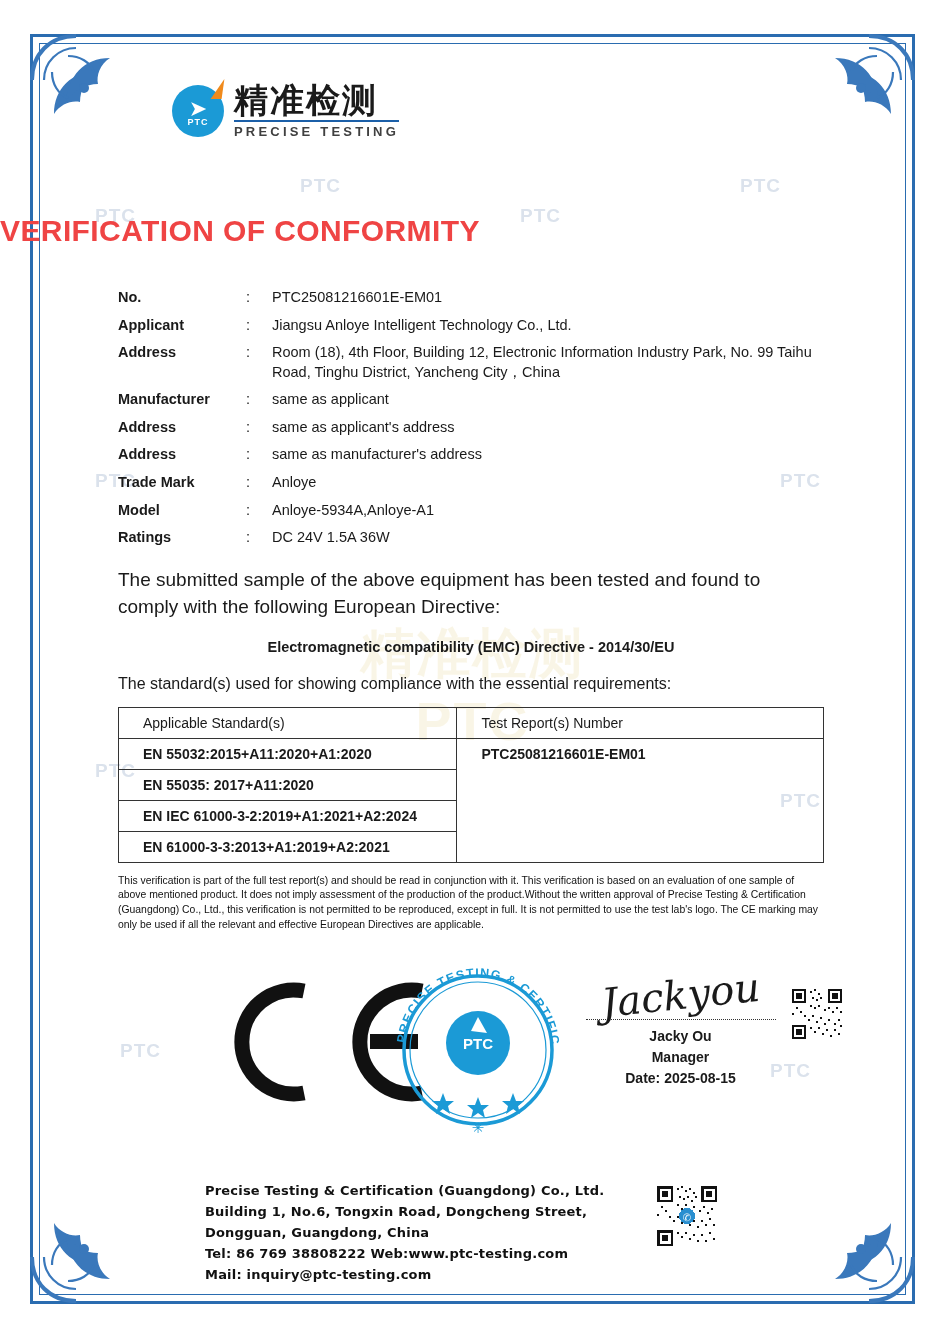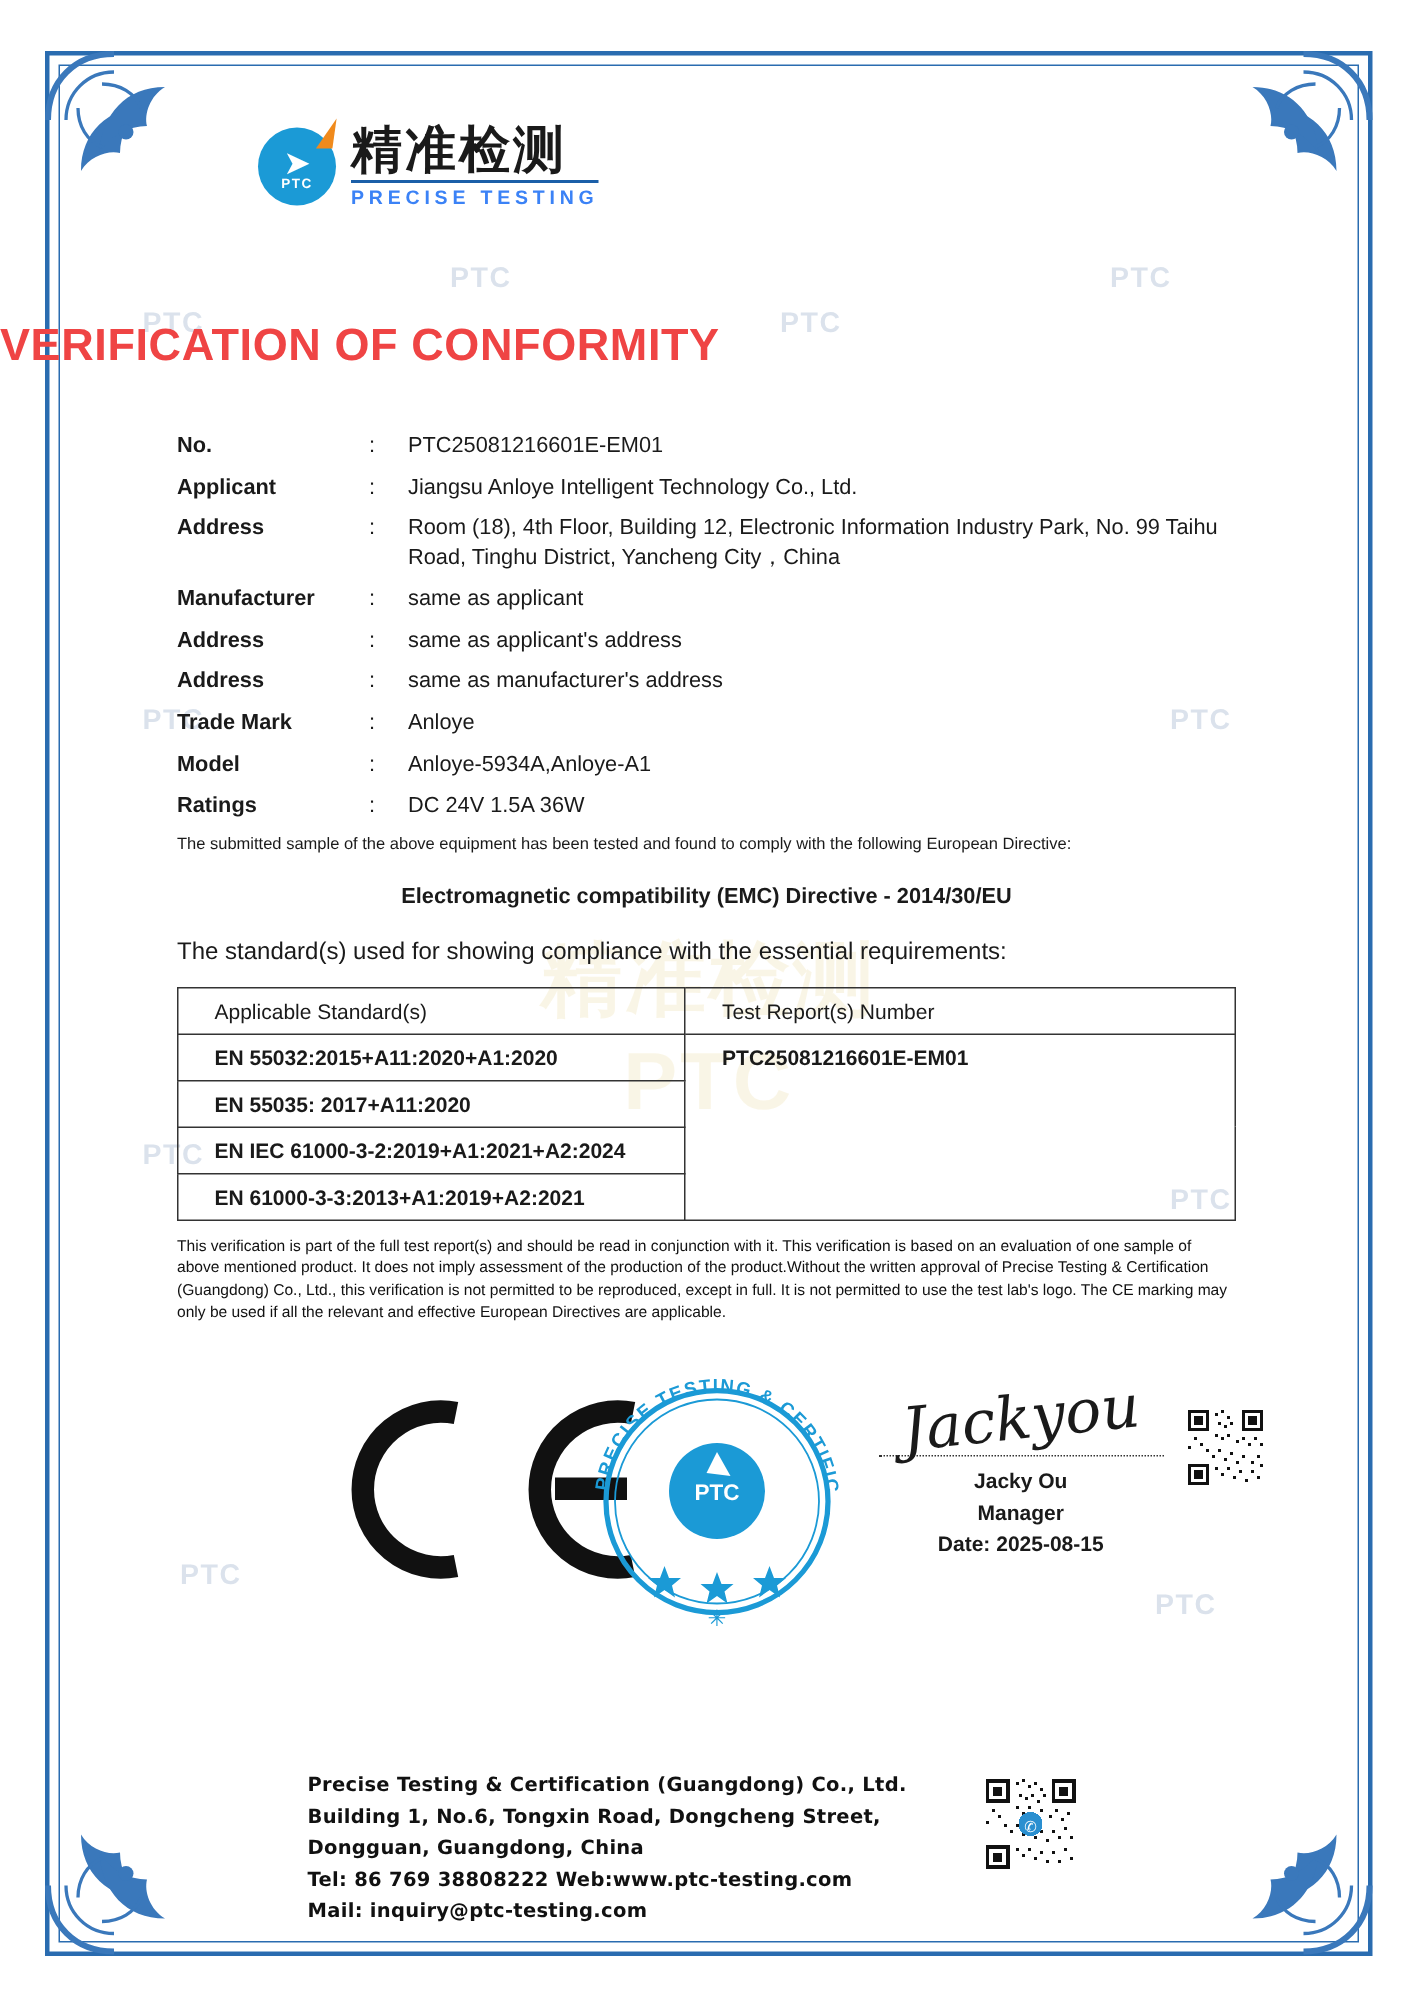--- a/index.html
+++ b/index.html
@@ -112,21 +112,21 @@
   .logo-text .cn {
     font-size: 34px;
     font-weight: bold;
     color: #1a1a1a;
     letter-spacing: 2px;
     line-height: 1.1;
   }
   .logo-text .en {
     font-size: 13px;
     font-weight: bold;
-    color: #3b82f6;
+    color: #404040;
     letter-spacing: 3.2px;
     border-top: 2px solid #1b5fa8;
     padding-top: 2px;
     margin-top: 1px;
     text-align: center;
   }
   .logo-orange {
     position: absolute;
     left: 40px; top: -6px;
     width: 0; height: 0;
@@ -170,22 +170,23 @@
     font-weight: bold;
     white-space: nowrap;
   }
   td.colon {
     width: 26px;
   }
   td.value {
     font-weight: normal;
   }
   .para {
-    font-size: 11px;
+    font-size: 19px;
     line-height: 1.45;
+    margin-top: 10px;
   }
   .directive {
     text-align: center;
     font-weight: bold;
     font-size: 14.5px;
     margin-top: 18px;
   }
   .para2 {
     font-size: 16px;
     margin-top: 20px;

